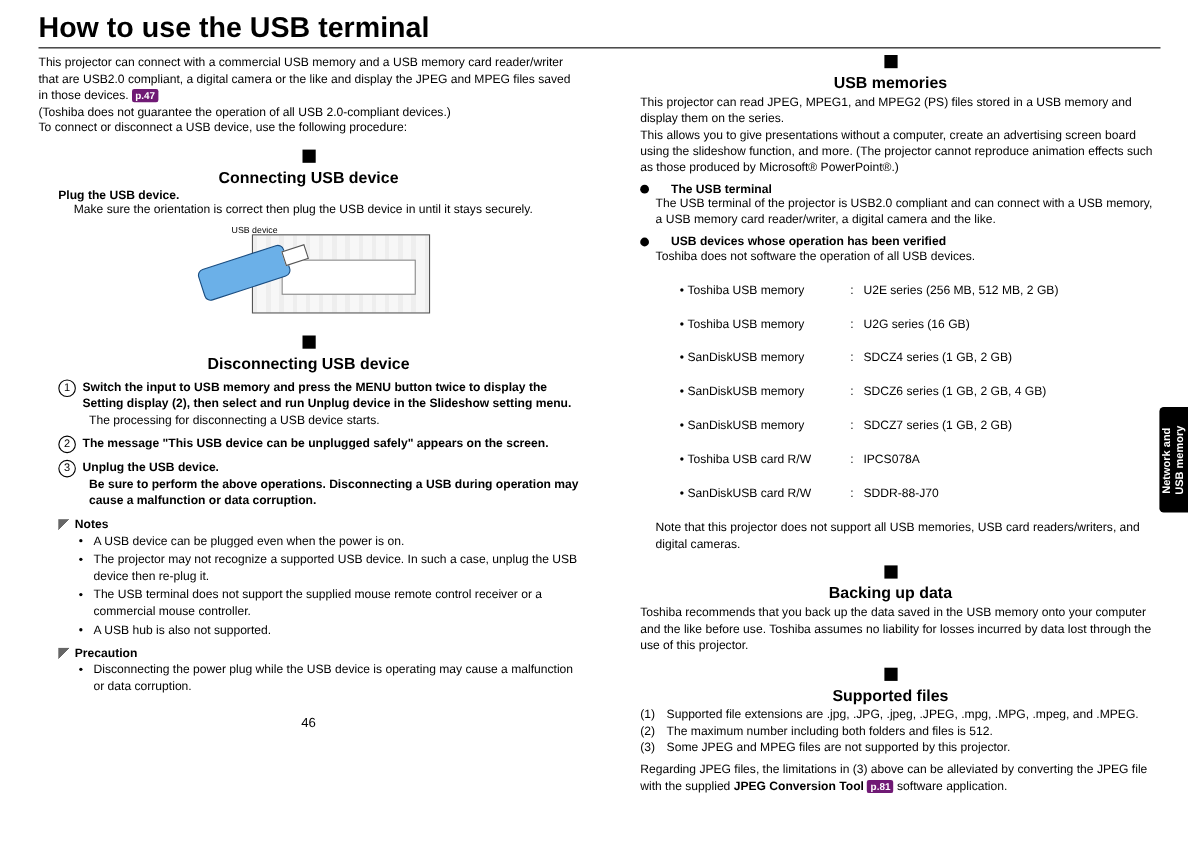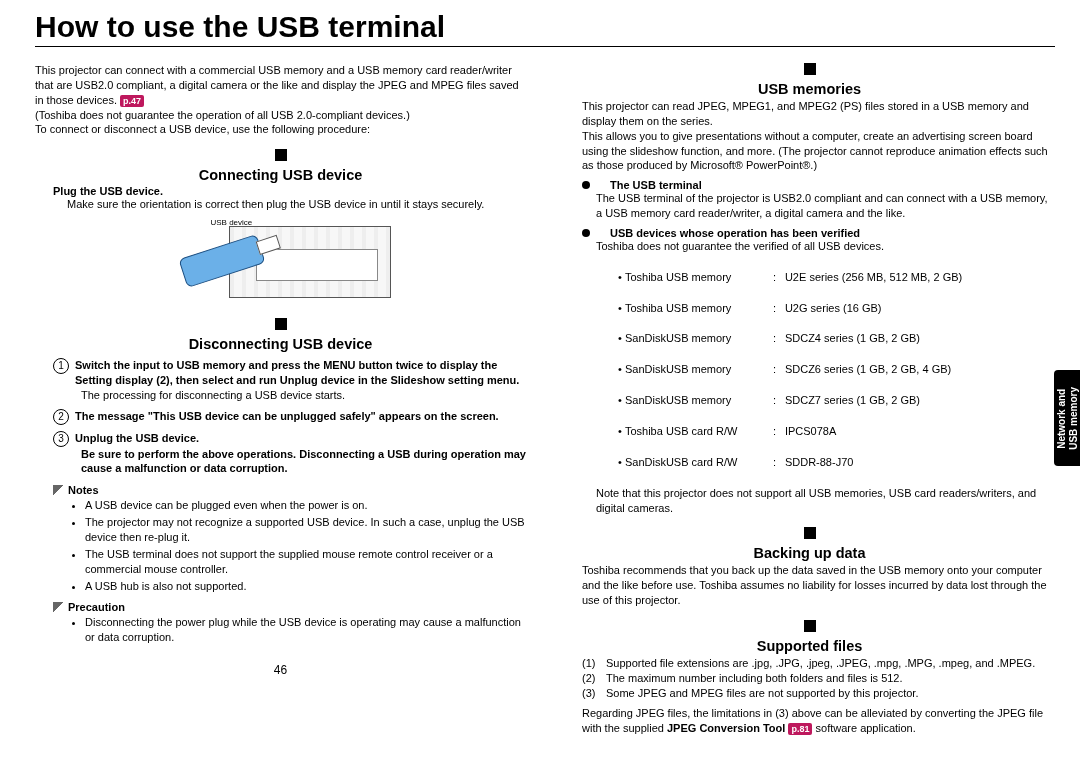--- a/index.html
+++ b/index.html
@@ -12,38 +12,38 @@
     width: 1080px;
     height: 766px;
     overflow: hidden;
     position: relative;
   }
   .page {
     padding: 10px 25px 0 35px;
     box-sizing: border-box;
   }
   .main-title {
-    font-size: 30px;
+    font-size: 26px;
     font-weight: bold;
     border-bottom: 1.5px solid #000;
     padding-bottom: 2px;
-    margin-bottom: 16px;
+    margin-bottom: 6px;
   }
   .columns {
     display: flex;
     gap: 38px;
   }
   .col {
     flex: 1;
     min-width: 0;
   }
   .intro { line-height: 1.35; }
   .pbadge {
     display: inline-block;
-    background: #be185d;
+    background: #701a75;
     color: #fff;
     font-size: 9px;
     font-weight: bold;
     padding: 0px 3px;
     border-radius: 2px;
     vertical-align: middle;
     line-height: 12px;
   }
   .sec-head {
     display: flex;
@@ -238,21 +238,21 @@
       <div class="bullet-head">
         <div class="dot"></div>
         <span>The USB terminal</span>
       </div>
       <div class="body-ind">The USB terminal of the projector is USB2.0 compliant and can connect with a USB memory, a USB memory card reader/writer, a digital camera and the like.</div>
 
       <div class="bullet-head">
         <div class="dot"></div>
         <span>USB devices whose operation has been verified</span>
       </div>
-      <div class="body-ind">Toshiba does not guarantee the verified of all USB devices.</div>
+      <div class="body-ind">Toshiba does not software the operation of all USB devices.</div>
       <ul class="devlist" id="devlist">
           <li><span class="devrow">
               <span class="devname">Toshiba USB memory</span>
               <span class="devsep">:</span>
               <span>U2E series (256 MB, 512 MB, 2 GB)</span>
             </span></li>
           <li><span class="devrow">
               <span class="devname">Toshiba USB memory</span>
               <span class="devsep">:</span>
               <span>U2G series (16 GB)</span>

